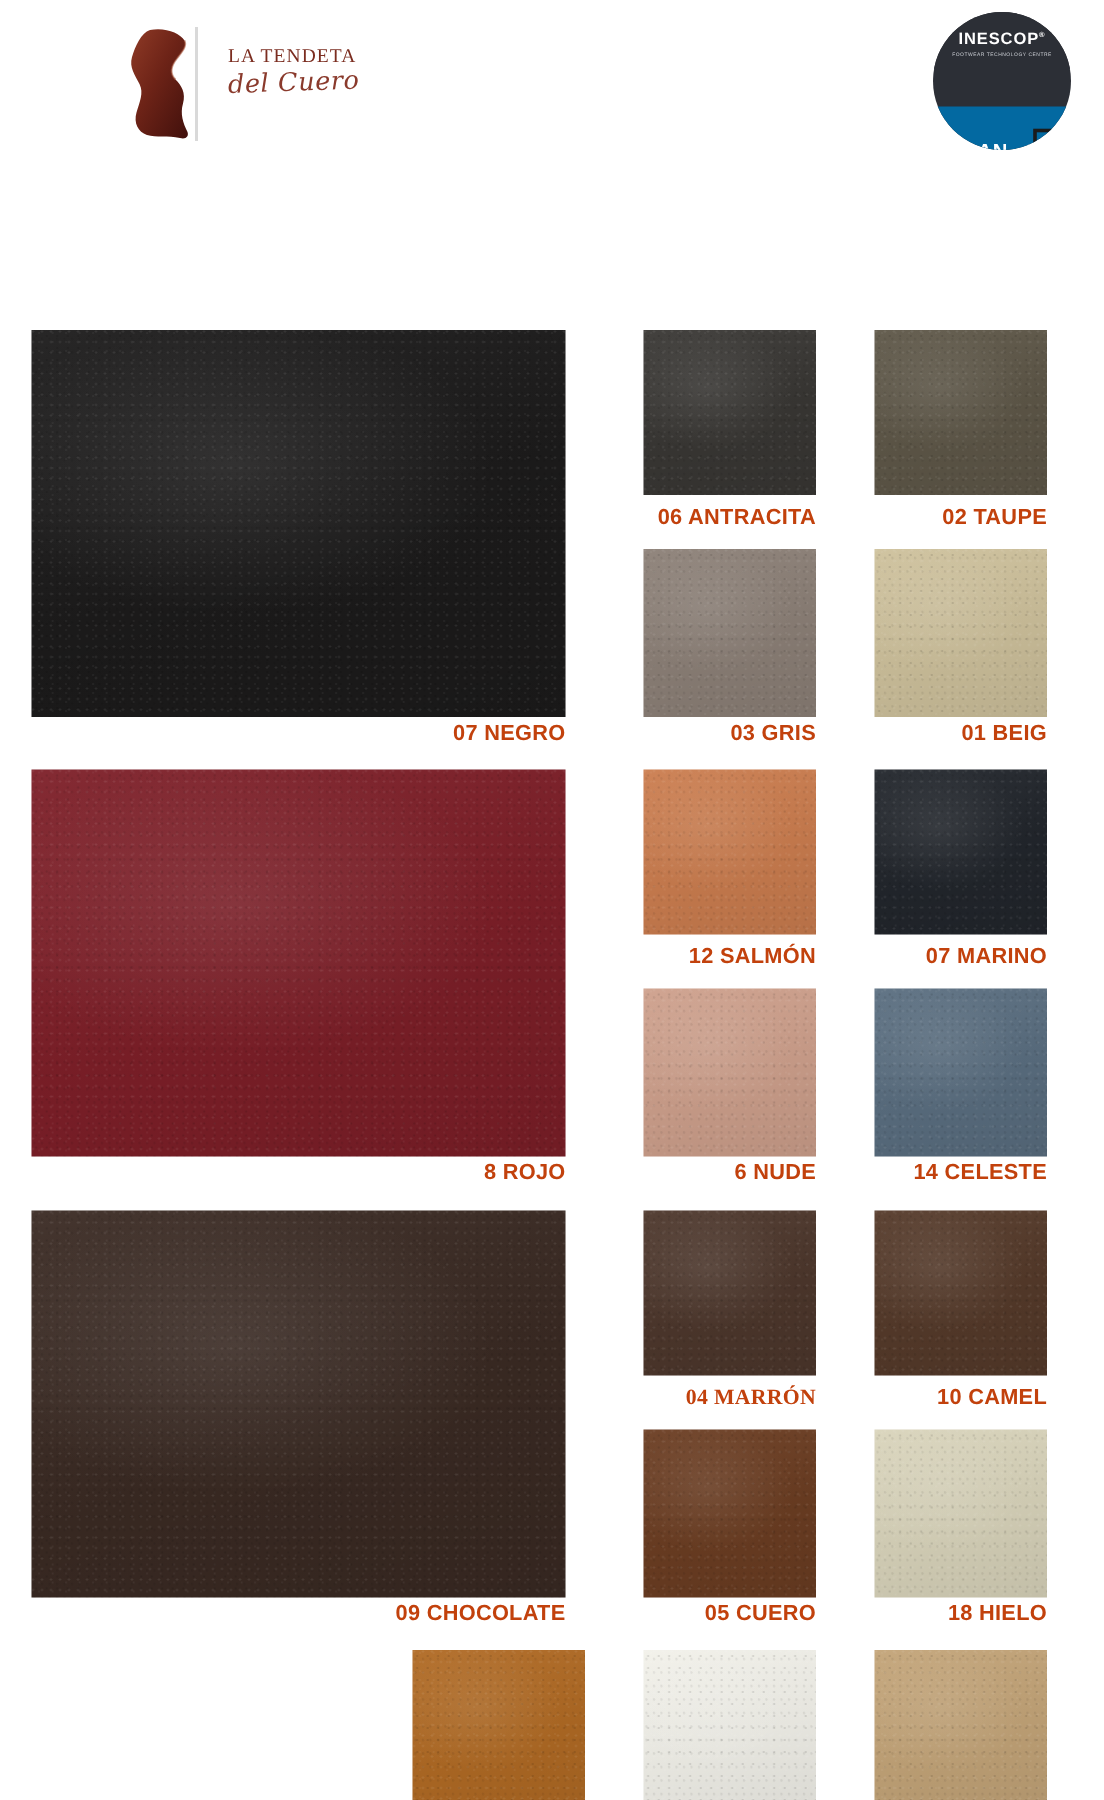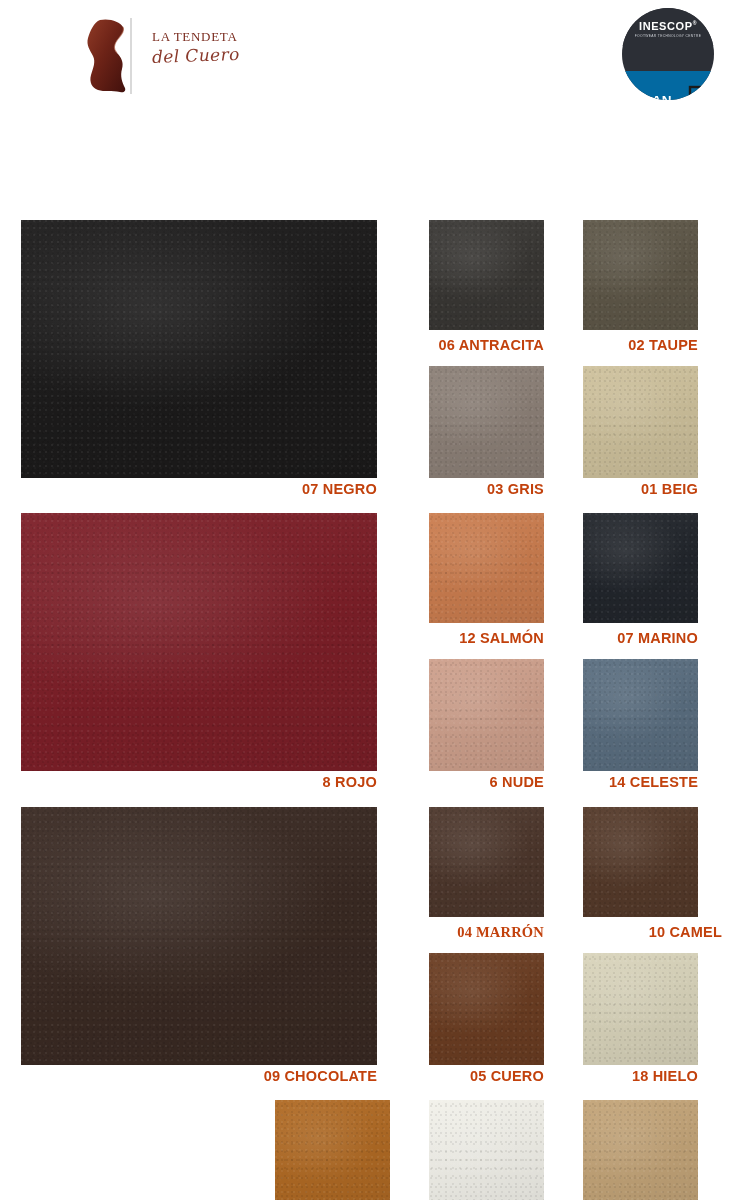--- a/index.html
+++ b/index.html
@@ -269,21 +269,21 @@
 </div>
 
 <div class="block">
   <div class="swatch grain sheen" style="left: 21px; top: 699px; width: 356px; height: 258px; background-color: rgb(58, 42, 35);"></div>
   <div class="label" style="left:177px; top:960px; width:200px;">09 CHOCOLATE</div>
 
   <div class="swatch grain sheen" style="left: 429px; top: 699px; width: 115px; height: 110px; background-color: rgb(77, 55, 44);"></div>
   <div class="label" style="left:384px; top:816px; width:160px;font-family:Liberation Serif, serif;">04 MARRÓN</div>
 
   <div class="swatch grain sheen" style="left: 583px; top: 699px; width: 115px; height: 110px; background-color: rgb(85, 58, 42);"></div>
-  <div class="label" style="left:562px; top:816px; width:160px;">10 CAMEL</div>
+  <div class="label" style="left:538px; top:816px; width:160px;">10 CAMEL</div>
 
   <div class="swatch grain sheen" style="left: 429px; top: 845px; width: 115px; height: 112px; background-color: rgb(107, 61, 34);"></div>
   <div class="label" style="left:384px; top:960px; width:160px;">05 CUERO</div>
 
   <div class="swatch grain sheen" style="left: 583px; top: 845px; width: 115px; height: 112px; background-color: rgb(217, 212, 187);"></div>
   <div class="label" style="left:538px; top:960px; width:160px;">18 HIELO</div>
 </div>
 
 <div class="block">
   <div class="swatch grain sheen" style="left: 275px; top: 992px; width: 115px; height: 112px; background-color: rgb(176, 106, 36);"></div>

